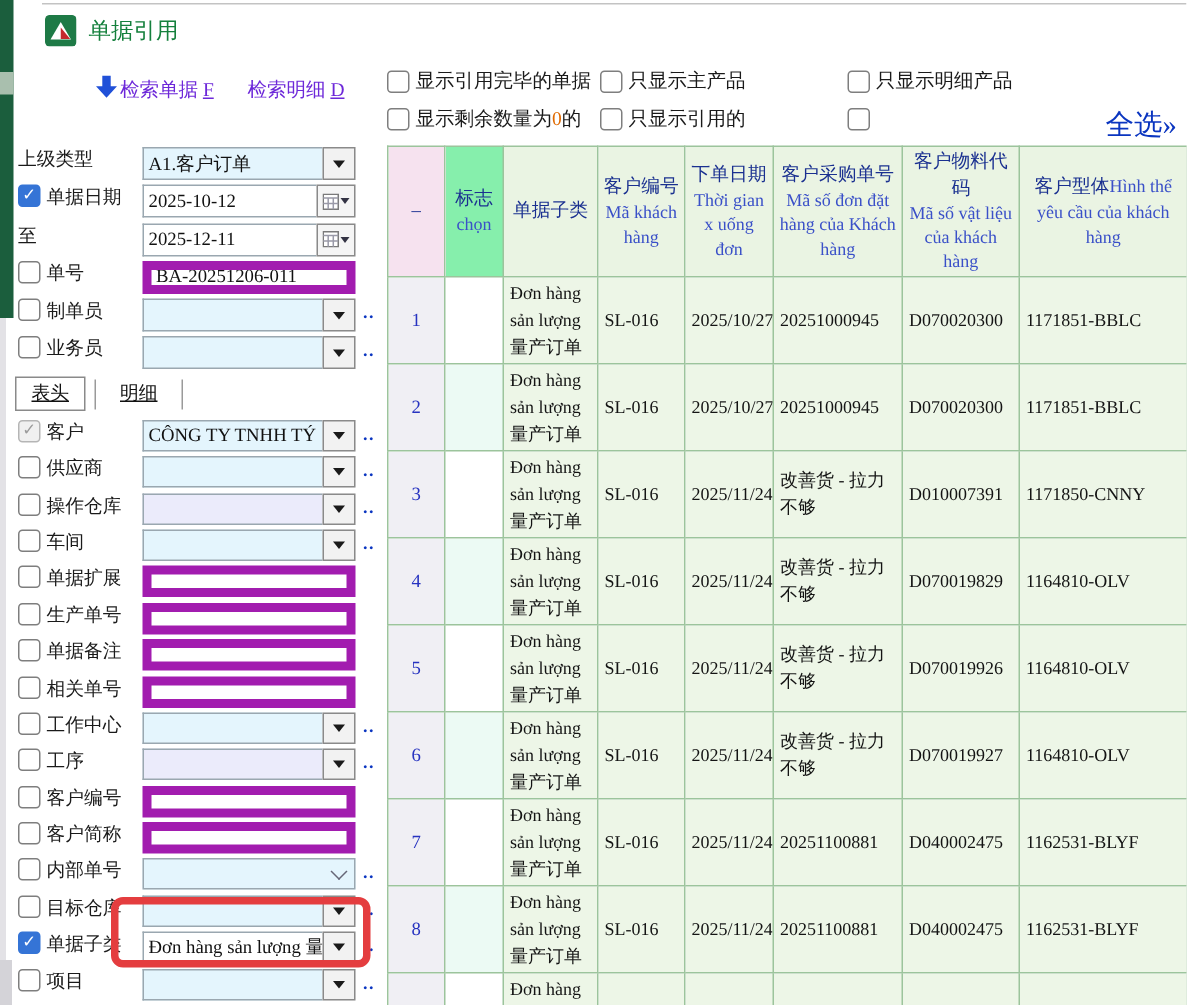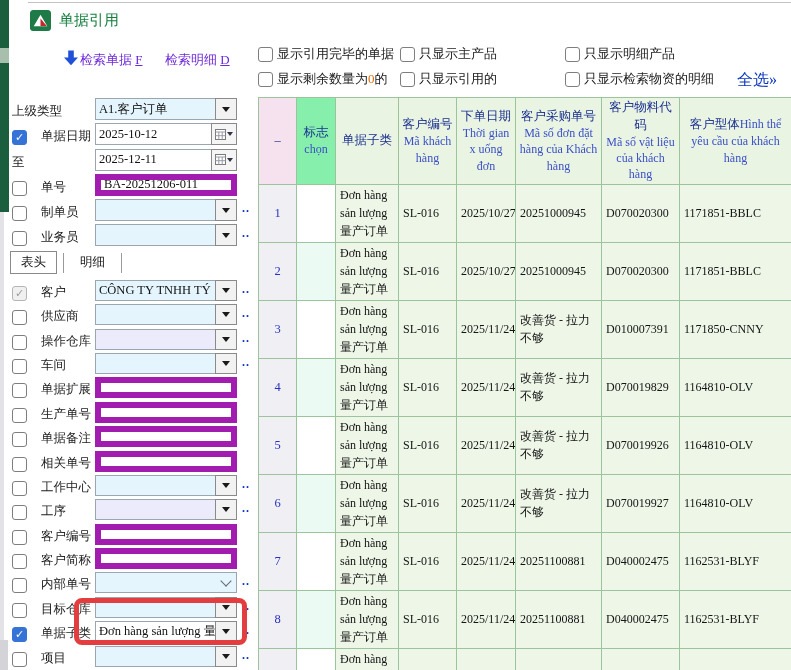--- a/index.html
+++ b/index.html
@@ -29,44 +29,44 @@
   .tb-link .accel{text-decoration:underline;}
   #link-search-doc{left:80px;}
   #link-search-detail{left:165px;}
   #tb-checks{position:absolute;left:258px;top:45px;display:grid;grid-template-columns:142px 165px auto;row-gap:7px;}
   .cbrow{display:flex;align-items:center;gap:4px;white-space:nowrap;}
   .cb{width:15px;height:15px;border:1px solid #7e7e7e;border-radius:3px;background:#fff;box-sizing:border-box;flex:0 0 15px;}
   .cb.checked{background:#3574d6;border-color:#3574d6;color:#fff;font-size:11px;line-height:13px;text-align:center;font-family:"Liberation Sans",sans-serif;}
   .cb.discheck{background:#f0f0f0;border-color:#b5b5b5;color:#9b9b9b;font-size:11px;line-height:13px;text-align:center;font-family:"Liberation Sans",sans-serif;}
   .cb-label{font-size:13px;color:#1a1a1a;}
   .hl0{color:#e06a00;}
-  #select-all{position:absolute;left:737px;top:70px;color:#0a35c0;font-size:16px;cursor:pointer;}
+  #select-all{position:absolute;left:737px;top:70px;color:#0a35c0;font-size:19px;cursor:pointer;}
 
   
   #filter-panel{position:absolute;left:10px;top:98px;width:248px;}
-  .f-row{position:relative;height:22px;margin-bottom:3.3px;display:flex;align-items:flex-end;}
+  .f-row{position:relative;height:22px;margin-bottom:3.3px;display:flex;align-items:flex-start;}
   .f-row.body{height:21px;margin-bottom:3.4px;}
   .f-row .cb{margin-left:2px;}
-  .f-label{margin-left:14px;font-size:12.5px;white-space:nowrap;color:#1a1a1a;}
+  .f-label{margin-left:4px;font-size:12.5px;white-space:nowrap;color:#1a1a1a;}
   .f-label.noCb{margin-left:2px;}
   .ctrl{position:absolute;left:85px;top:0;width:142px;height:100%;display:flex;box-sizing:border-box;}
   .val{flex:1;border:1px solid #9aa7b0;border-right:none;box-sizing:border-box;display:flex;align-items:center;padding:0 3px;font-size:12.5px;overflow:hidden;white-space:nowrap;background:#fff;}
   .val.blue{background:#e4f5fd;}
   .val.purple{background:#ebebfb;}
   .btn-dd{width:22px;border:1px solid #8a8a8a;background:#f2f2f2;box-sizing:border-box;display:flex;align-items:center;justify-content:center;cursor:pointer;}
   .tri{width:0;height:0;border-left:4px solid transparent;border-right:4px solid transparent;border-top:5px solid #1a1a1a;}
   .btn-date{width:26px;border:1px solid #8a8a8a;background:#f5f5f5;box-sizing:border-box;display:flex;align-items:center;justify-content:center;gap:1px;cursor:pointer;}
   .tri.sm{border-left-width:3px;border-right-width:3px;border-top-width:4px;border-top-color:#334;}
   .txt-full{flex:1;border:6px solid #a21caf;box-sizing:border-box;background:#fff;display:flex;align-items:center;padding:0 3px;font-size:12.5px;white-space:nowrap;overflow:hidden;}
   .combo-chev{flex:1;border:1px solid #9aa7b0;box-sizing:border-box;background:#e4f5fd;display:flex;align-items:center;justify-content:flex-end;padding:0 6px;color:#555;}
   .chev{width:7px;height:7px;border-right:1.5px solid #667;border-bottom:1.5px solid #667;transform:rotate(45deg);margin-bottom:3px;}
   .more{position:absolute;left:232px;top:2px;color:#0a35c0;font-weight:bold;font-size:12px;letter-spacing:1px;cursor:pointer;}
 
   
-  #tabstrip{height:26px;margin:2px 0 4px 0;display:flex;align-items:center;}
+  #tabstrip{height:26px;margin:2px 0 4px 0;display:flex;align-items:center;text-decoration:underline;}
   .tab{padding:2px 10px;font-size:12.5px;cursor:pointer;}
   .tab.active{border:1px solid #8a8a8a;background:#fff;}
   .tabsep{width:1px;height:20px;background:#9a9a9a;margin:0 6px;}
 
   
   #highlight-box{position:absolute;left:74px;top:598px;width:163px;height:37px;border:5px solid #e43d3f;border-radius:8px;pointer-events:none;z-index:50;}
 
   
   #grid-wrap{position:absolute;left:258px;top:97px;width:533px;}
   table{border-collapse:collapse;table-layout:fixed;width:533px;}
@@ -120,21 +120,20 @@
     <span class="cbrow">
       <span class="cb"></span>
       <span class="cb-label">显示剩余数量为<span class="hl0">0</span>的</span>
     </span>
     <span class="cbrow">
       <span class="cb"></span>
       <span class="cb-label">只显示引用的</span>
     </span>
     <span class="cbrow">
       <span class="cb"></span>
-      <span class="cb-label">只显示检索物资的明细</span>
     </span>
   </div>
 <span id="select-all">全选»</span>
 
 <div id="filter-panel">
     <div class="f-row">
       <span class="f-label noCb">上级类型</span>
       <div class="ctrl">
         <div class="val blue">A1.客户订单</div>
         <div class="btn-dd">

